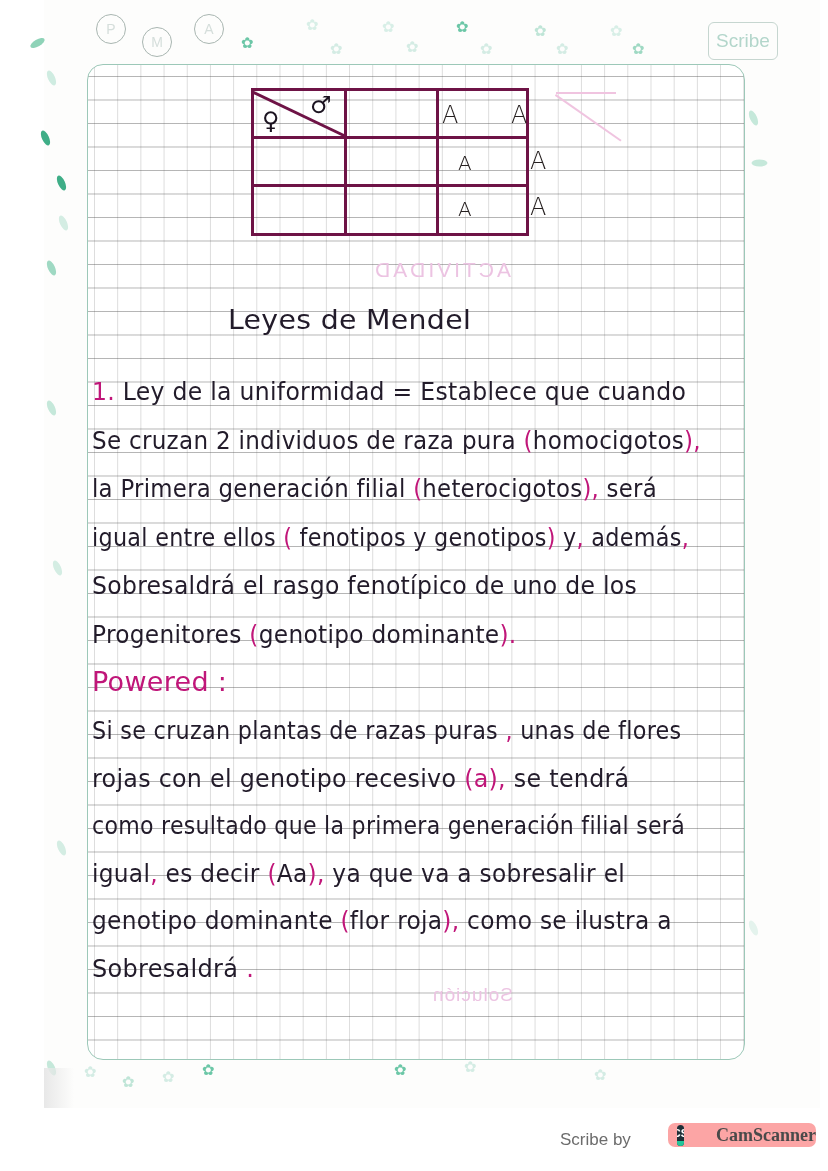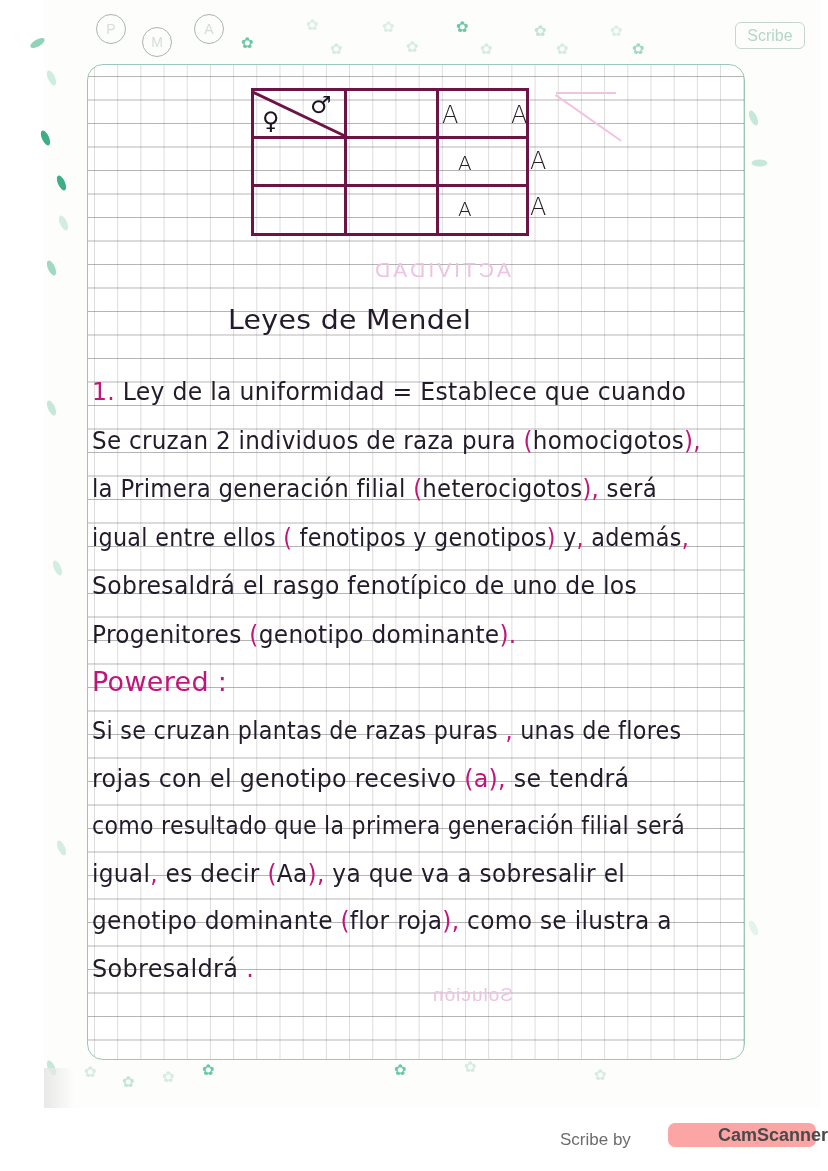--- a/index.html
+++ b/index.html
@@ -20,23 +20,23 @@
     .header-circle {
       position: absolute; width: 30px; height: 30px; border-radius: 50%;
       border: 1.5px solid #a9b6b1; color: #d5dedb; font-size: 14px;
       display: flex; align-items: center; justify-content: center;
       font-family: "Liberation Sans", sans-serif;
     }
     .paw {
       position: absolute; font-size: 15px; line-height: 1;
     }
     .scribe-logo {
-      position: absolute; left: 691px; top: 22px; width: 70px; height: 27px;
+      position: absolute; left: 664px; top: 22px; width: 70px; height: 38px;
       border: 1.5px solid #c6d6d0; border-radius: 6px;
-      color: #b3d6cb; font-size: 16px; display: flex; align-items: center; justify-content: center;
+      color: #b3d6cb; font-size: 19px; display: flex; align-items: center; justify-content: center;
       font-family: "Liberation Sans", sans-serif;
     }
     .leaf {
       position: absolute; width: 7px; height: 16px; border-radius: 50%;
       background: #8fd3b8; transform: rotate(-25deg);
     }
 
     
     .grid {
       position: absolute; left: 87px; top: 64px; width: 658px; height: 996px;
@@ -100,22 +100,22 @@
     .cs-icon {
       width: 21px; height: 21px; border-radius: 4px; background: #1f2f37;
       color: #ffffff; font-size: 11px; font-weight: bold;
       display: flex; align-items: flex-start; justify-content: center; padding-top: 2px;
       font-family: "Liberation Sans", sans-serif; position: relative; overflow: hidden;
     }
     .cs-icon::after {
       content: ""; position: absolute; left: 0; bottom: 0; width: 100%; height: 5px; background: #23c59a;
     }
     .cs-name {
-      margin-left: 25px; font-size: 18px; font-weight: bold; color: #4a4a4a;
-      font-family: Liberation Sans, sans-serif;
+      margin-left: 16px; font-size: 18px; font-weight: bold; color: #4a4a4a;
+      font-family: Liberation Serif, serif;
     }
   </style>
 </head>
 <body>
 
 <div class="scan">
 
   <div class="header-circle" style="left:52px;top:14px;">P</div>
   <div class="header-circle" style="left:98px;top:27px;">M</div>
   <div class="header-circle" style="left:150px;top:14px;">A</div>

